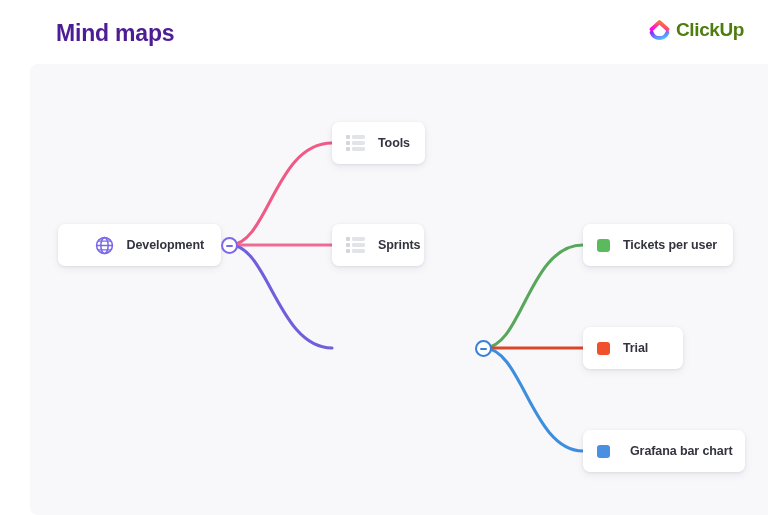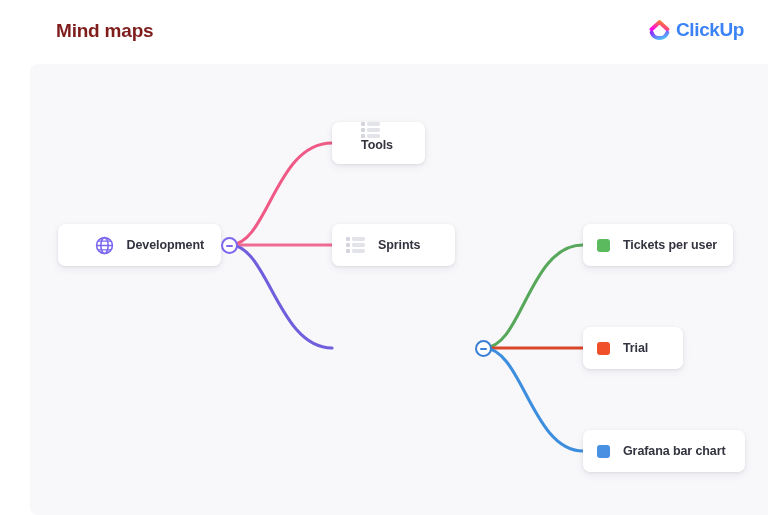--- a/index.html
+++ b/index.html
@@ -21,42 +21,42 @@
     left: 0;
     top: 0;
     width: 768px;
     height: 64px;
     background: #ffffff;
   }
   .page-title {
     position: absolute;
     left: 56px;
     top: 20px;
-    font-size: 19px;
+    font-size: 23px;
     font-weight: bold;
-    color: #7f1d1d;
+    color: #4c1d95;
     letter-spacing: -0.2px;
   }
   .brand {
     position: absolute;
     right: 24px;
     top: 19px;
     display: flex;
     align-items: center;
     gap: 6px;
   }
   .brand-mark {
     width: 21px;
     height: 21px;
     display: block;
   }
   .brand-name {
     font-size: 19px;
     font-weight: bold;
-    color: #3b82f6;
+    color: #4d7c0f;
     letter-spacing: -0.4px;
   }
 
   
   .canvas {
     position: absolute;
     left: 30px;
     top: 64px;
     width: 738px;
     height: 451px;
@@ -207,39 +207,39 @@
     <svg class="icon-globe" viewBox="0 0 24 24">
       <circle cx="12" cy="12" r="10" fill="none" stroke="#7b68ee" stroke-width="2"></circle>
       <ellipse cx="12" cy="12" rx="4.6" ry="10" fill="none" stroke="#7b68ee" stroke-width="2"></ellipse>
       <line x1="2" y1="12" x2="22" y2="12" stroke="#7b68ee" stroke-width="2"></line>
       <line x1="4" y1="6.4" x2="20" y2="6.4" stroke="#7b68ee" stroke-width="1.6"></line>
       <line x1="4" y1="17.6" x2="20" y2="17.6" stroke="#7b68ee" stroke-width="1.6"></line>
     </svg>
     <span class="node-label">Development</span>
   </div>
 
-  <div class="node" style="left:302px; top:58px; width:93px;flex-direction:column;">
+  <div class="node" style="left:302px; top:58px; width:93px;">
     <div class="icon-list">
       <div class="row">
           <span class="dot"></span>
           <span class="bar"></span>
         </div>
       <div class="row">
           <span class="dot"></span>
           <span class="bar"></span>
         </div>
       <div class="row">
           <span class="dot"></span>
           <span class="bar"></span>
         </div>
     </div>
     <span class="node-label">Tools</span>
   </div>
 
-  <div class="node" style="left:302px; top:160px; width:123px;">
+  <div class="node" style="left:302px; top:160px; width:92px;">
     <div class="icon-list">
       <div class="row">
           <span class="dot"></span>
           <span class="bar"></span>
         </div>
       <div class="row">
           <span class="dot"></span>
           <span class="bar"></span>
         </div>
       <div class="row">
@@ -254,21 +254,21 @@
   <div class="node" style="left:553px; top:160px; width:150px;">
     <span class="swatch" style="background:#5bb95e;"></span>
     <span class="node-label">Tickets per user</span>
   </div>
 
   <div class="node" style="left:553px; top:263px; width:100px;">
     <span class="swatch" style="background:#f0502a;"></span>
     <span class="node-label">Trial</span>
   </div>
 
-  <div class="node" style="left:553px; top:366px; width:162px;">
+  <div class="node" style="left:553px; top:366px; width:162px;gap:7px;">
     <span class="swatch" style="background:#4a90e2;"></span>
     <span class="node-label">Grafana bar chart</span>
   </div>
 
   <div class="toggle" style="left:191px; top:173px; border:2px solid #7b68ee;">
     <span class="minus" style="background:#7b68ee;"></span>
   </div>
   <div class="toggle" style="left:445px; top:276px; border:2px solid #3a7fd5;">
     <span class="minus" style="background:#3a7fd5;"></span>
   </div>

